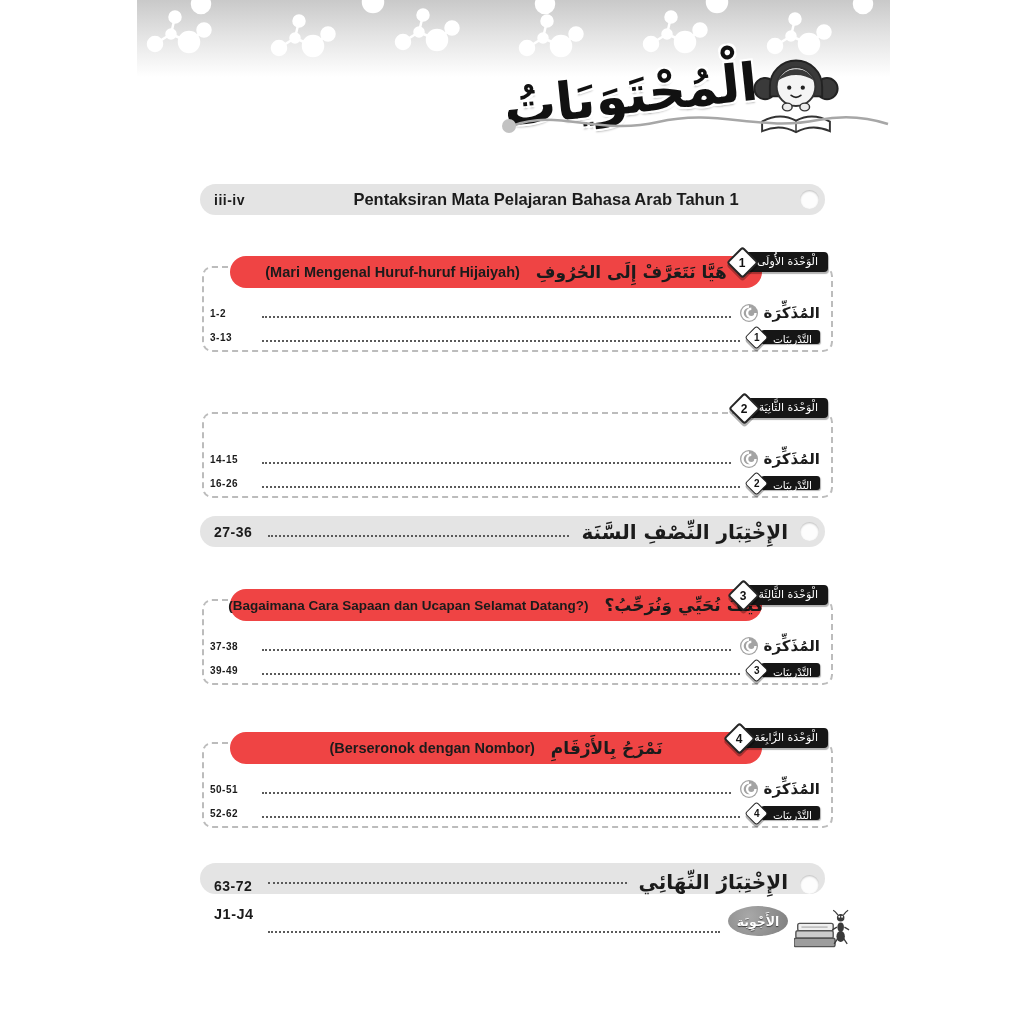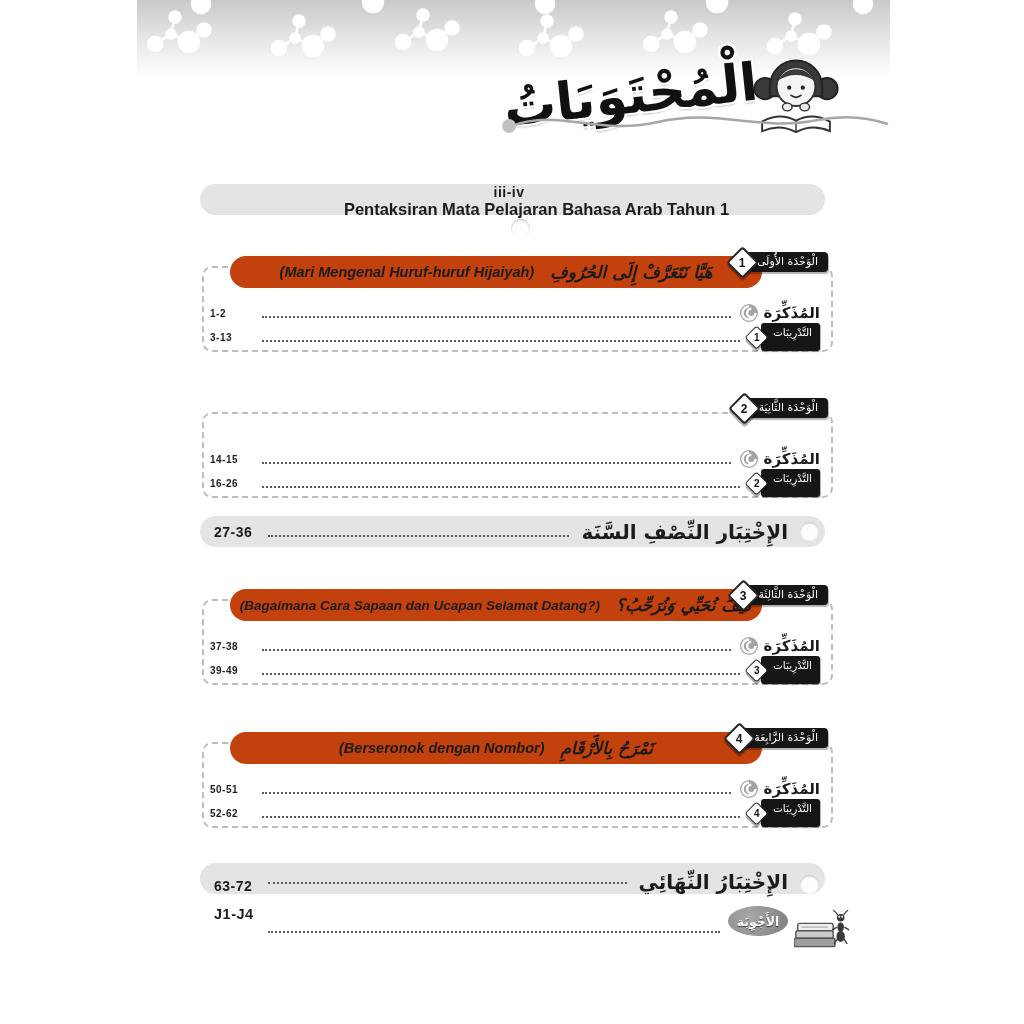--- a/index.html
+++ b/index.html
@@ -44,23 +44,23 @@
   
   .leader{flex:1;height:0;border-bottom:2px dotted #5a5a5a;margin:0 8px;align-self:center;position:relative;top:4px;}
   
   .unit{position:absolute;left:202px;width:631px;height:102px;}
   .unit-box{
     position:absolute;left:0;right:0;top:16px;bottom:0;
     border:2px dashed #bcbcbc;border-radius:10px;
   }
   .unit-titlebar{
     position:absolute;left:28px;top:6px;width:532px;height:32px;
-    background:#c2410c;border-radius:16px;
+    background:#ef4444;border-radius:16px;
     display:flex;align-items:center;justify-content:center;gap:16px;
-    box-sizing:border-box;padding:0 10px;z-index:2;font-style:italic;
+    box-sizing:border-box;padding:0 10px;z-index:2;
   }
   .unit-titlebar .malay{font-weight:bold;font-size:14.5px;white-space:nowrap;}
   .unit-titlebar .arab{font-size:17px;font-weight:bold;white-space:nowrap;}
   .ribbon{
     position:absolute;top:1px;right:5px;z-index:3;
     display:flex;align-items:center;height:22px;
   }
   .blacktag{
     background:#161616;color:#fff;border-radius:4px;
     font-size:11px;line-height:1;padding:4px 10px 5px 14px;white-space:nowrap;
@@ -80,21 +80,21 @@
   .toc-row{
     position:absolute;left:8px;right:13px;height:22px;
     display:flex;align-items:center;z-index:2;
   }
   .toc-row .pg{font-weight:bold;font-size:10px;letter-spacing:.5px;min-width:44px;}
   .row1{top:52px;} .row2{top:76px;}
   .rowlabel{display:flex;align-items:center;gap:5px;}
   .memo-name{font-size:15px;font-weight:bold;white-space:nowrap;}
   .swirl{width:20px;height:20px;flex:none;}
   .extag{background:#161616;color:#fff;border-radius:3px;font-size:10.5px;line-height:1;
-         padding:4px 8px 13px 12px;white-space:nowrap;box-shadow:1px 1px 1px rgba(0,0,0,.3);}
+         padding:4px 8px 0 12px;white-space:nowrap;box-shadow:1px 1px 1px rgba(0,0,0,.3);}
   
   .answers-row{
     position:absolute;left:200px;top:906px;width:650px;height:44px;
     display:flex;align-items:flex-start;padding-left:14px;box-sizing:border-box;
   }
   .answers-row .pg{font-weight:bold;font-size:14.5px;letter-spacing:.5px;min-width:46px;}
   .ansbadge{
     flex:none;width:60px;height:30px;border-radius:50%;
     background:radial-gradient(circle at 35% 35%,#a8a8a8,#7e7e7e);
     color:#fff;font-size:12.5px;font-weight:bold;
@@ -153,21 +153,21 @@
   <ellipse cx="54" cy="63" rx="5" ry="4" fill="#ececec" stroke="#333" stroke-width="1.5"></ellipse>
   <path d="M10,78 Q28,68 45,77 Q62,68 80,78 L80,88 Q62,80 45,89 Q28,80 10,88 Z" fill="#ffffff" stroke="#333" stroke-width="2"></path>
   <line x1="45" y1="77" x2="45" y2="89" stroke="#333" stroke-width="1.5"></line>
 </svg>
 
 <svg class="wave" viewBox="0 0 392 36">
   <path d="M14,20 C60,2 100,30 160,16 C220,2 260,26 320,14 C350,8 372,12 390,18" fill="none" stroke="#a7a7a7" stroke-width="2.5"></path>
   <circle cx="11" cy="20" r="7" fill="#c2c2c2"></circle>
 </svg>
 
-<div class="graybar" style="top:184px;flex-direction:column;">
+<div class="graybar" style="top:184px;">
   <span class="pg">iii-iv</span>
   <span class="fm-title">Pentaksiran Mata Pelajaran Bahasa Arab Tahun 1</span>
   <span class="endcircle"></span>
 </div>
 
 <section class="unit" style="top:250px;">
   <div class="unit-box"></div>
   <div class="ribbon">
     <span class="diamond">
         <i>1</i>

